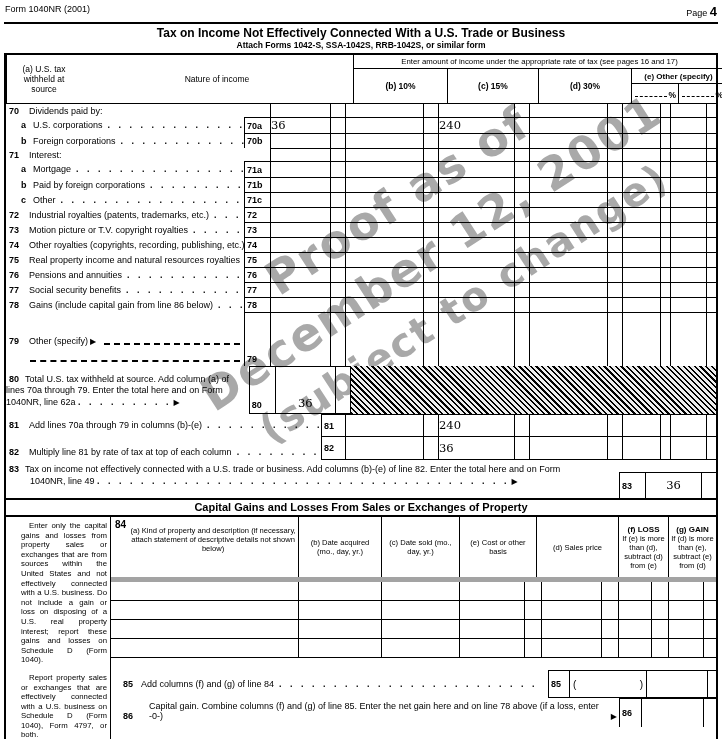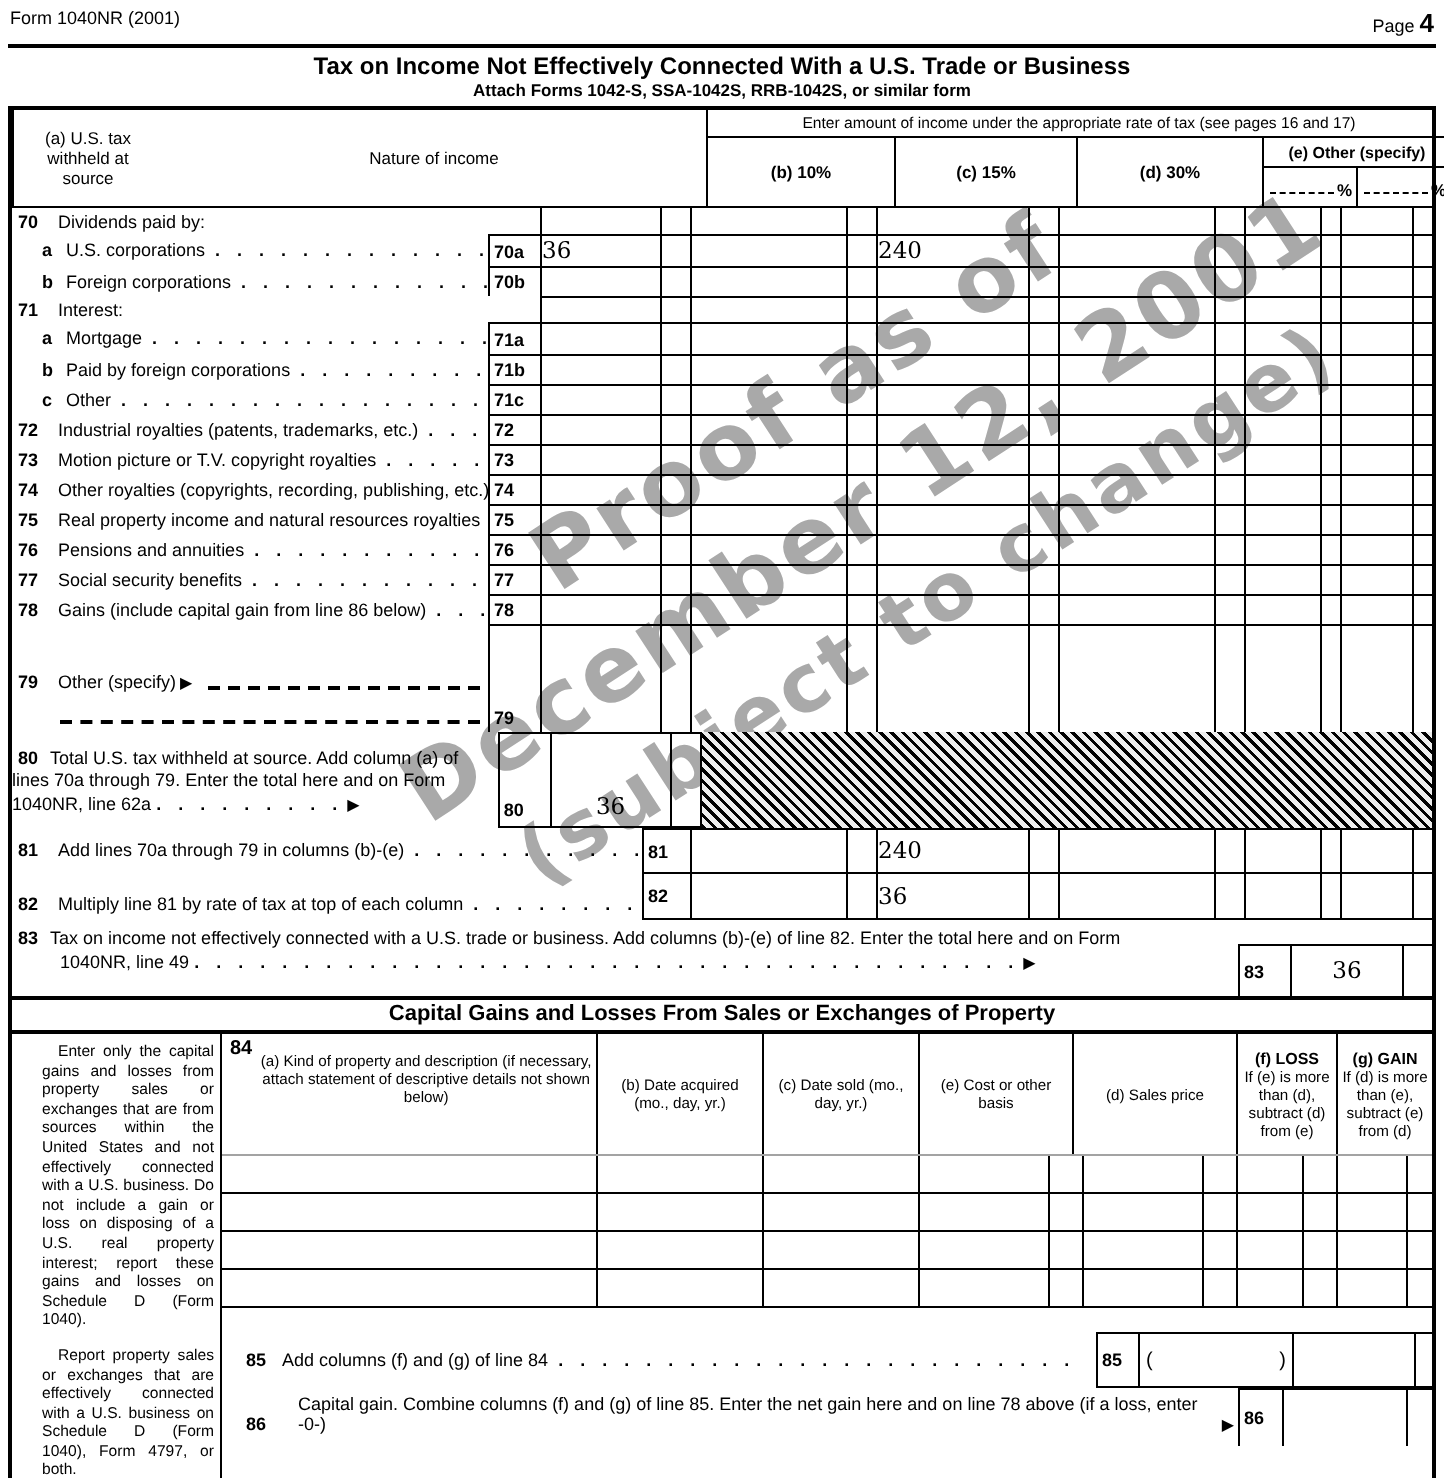--- a/index.html
+++ b/index.html
@@ -98,21 +98,21 @@
   
   .sectionbar{border-left:2px solid #000;border-right:2px solid #000;border-bottom:2px solid #000;
               text-align:center;font-size:11px;font-weight:bold;height:15px;line-height:14px;}
 
   
   .cgt{border:2px solid #000;border-top:none;display:flex;}
   .cg-side{width:113px;box-sizing:border-box;border-right:1px solid #000;font-size:7.8px;
            padding:4px 3px 0 3px;line-height:9.6px;text-align:justify;}
   .cg-side p{margin:0 0 8px 12px;text-indent:8px;}
   .cg-main{flex:1;display:flex;flex-direction:column;}
-  .cg-hdr{display:flex;height:60px;border-bottom:1px solid #a3a3a3;}
+  .cg-hdr{display:flex;height:60px;border-bottom:5px solid #a3a3a3;}
   .cgh{box-sizing:border-box;font-size:7.6px;text-align:center;display:flex;flex-direction:column;
        align-items:center;justify-content:center;flex-shrink:0;padding:1px 2px;line-height:9px;}
   .cgh + .cgh{border-left:1px solid #000;}
   .cga{width:187px;flex-direction:row;align-items:flex-start;text-align:center;}
   .num84{font-weight:bold;font-size:10px;padding:2px 4px 0 2px;}
   .cga .atext{flex:1;padding-top:8px;}
   .cgb{width:83px;}.cgc{width:78px;}.cgd{width:82px;}.cge{width:77px;}.cgf{width:50px;}.cgg{width:48px;}
   .fg-title{font-weight:bold;font-size:8px;}
   .cg-row{display:flex;height:18px;}
   .cg-row + .cg-row{border-top:1px solid #000;}

